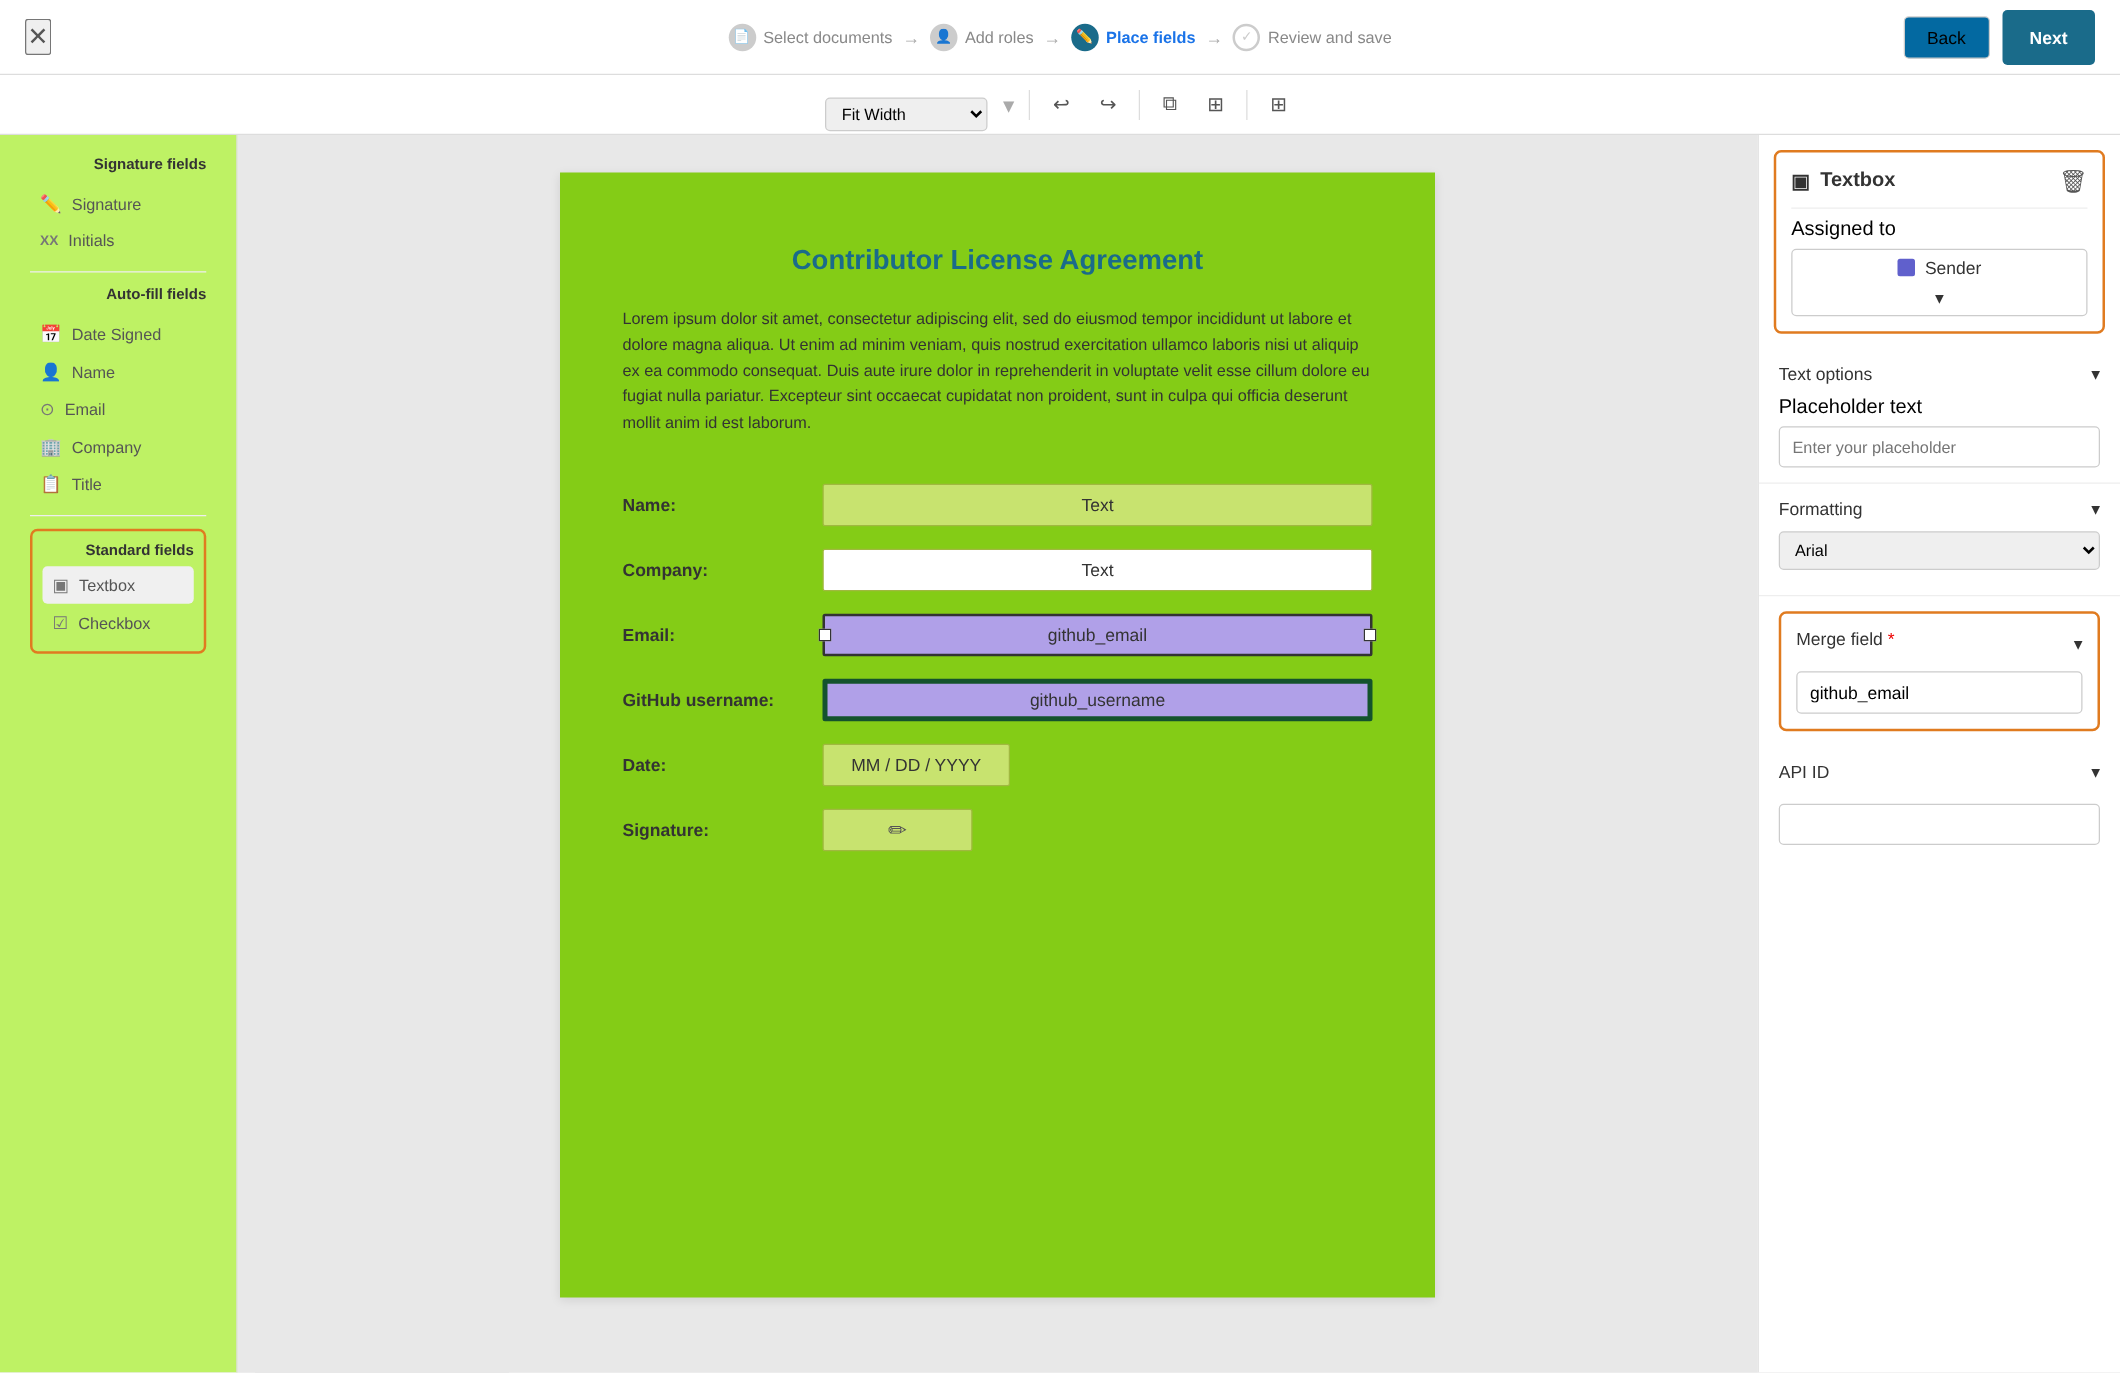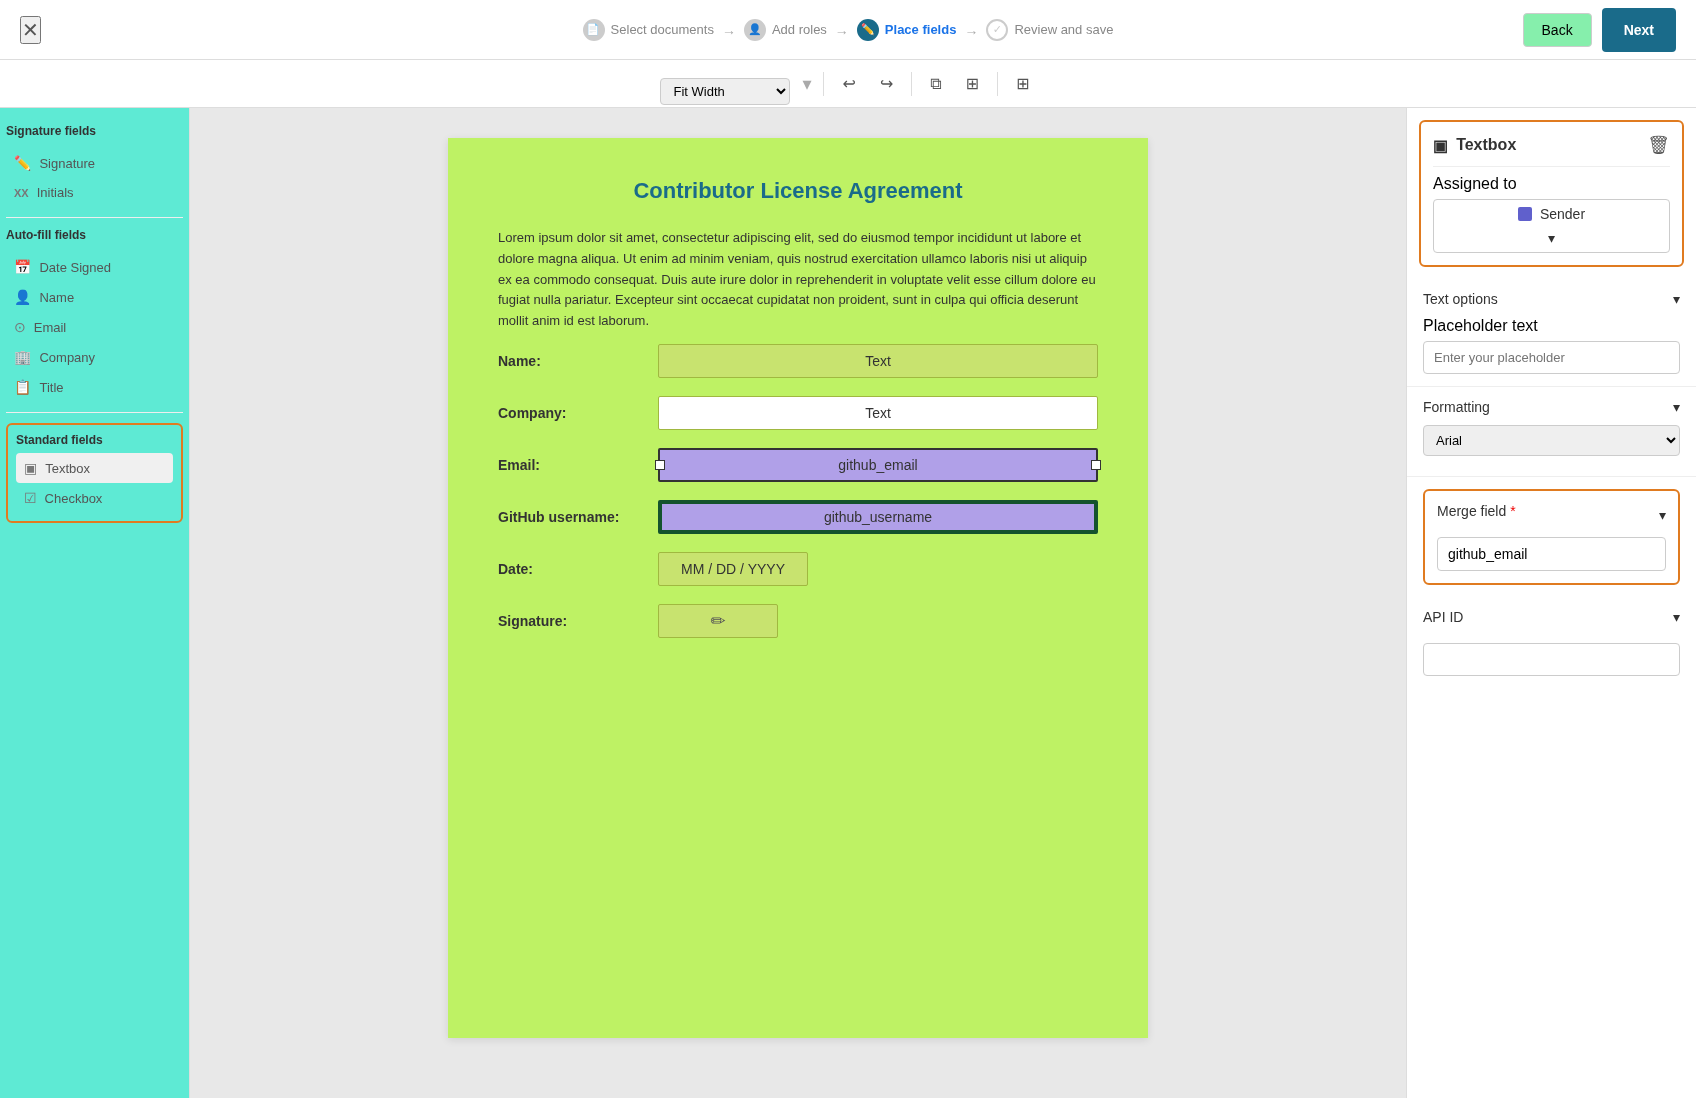--- a/index.html
+++ b/index.html
@@ -16,63 +16,63 @@
       font-size: 20px; cursor: pointer; color: #555;
     }
     .stepper { display: flex; align-items: center; gap: 8px; }
     .step { display: flex; align-items: center; gap: 6px; color: #888; font-size: 13px; }
     .step.active { color: #1a73e8; font-weight: 600; }
     .step-icon { width: 22px; height: 22px; border-radius: 50%; background: #1a73e8; color: #fff; display: flex; align-items: center; justify-content: center; font-size: 11px; }
     .step-icon.inactive { background: #ccc; color: #fff; }
     .step-icon.check { background: #fff; border: 2px solid #ccc; color: #ccc; }
     .arrow { color: #aaa; font-size: 14px; }
     .nav-actions { position: absolute; right: 20px; display: flex; gap: 10px; align-items: center; }
-    .btn-back { background: #86efac; border: 1px solid #ccc; padding: 8px 18px; border-radius: 4px; cursor: pointer; font-size: 14px; }
+    .btn-back { background: #0369a1; border: 1px solid #ccc; padding: 8px 18px; border-radius: 4px; cursor: pointer; font-size: 14px; }
     .btn-next { background: #1a6b8a; color: #fff; border: none; padding: 14px 22px; border-radius: 4px; cursor: pointer; font-size: 14px; font-weight: 600; }
 
     
     .toolbar {
       display: flex; align-items: center; justify-content: center; gap: 12px;
       background: #fff; border-bottom: 1px solid #ddd; padding: 8px 0; height: 48px;
     }
     .toolbar select { border: 1px solid #ccc; border-radius: 4px; padding: 4px 8px; font-size: 13px; margin-top: 16px; }
     .toolbar-divider { width: 1px; height: 24px; background: #ddd; }
     .toolbar-btn { background: none; border: none; cursor: pointer; font-size: 16px; color: #555; padding: 2px 6px; }
 
     
     .main-layout { display: flex; height: calc(1098px - 60px - 48px); }
 
     
     .left-sidebar {
-      width: 190px; background: #5eead4; border-right: 1px solid #ddd;
-      padding: 16px 6px; overflow-y: auto; flex-shrink: 0;
+      width: 190px; background: #bef264; border-right: 1px solid #ddd;
+      padding: 16px 24px; overflow-y: auto; flex-shrink: 0; text-align: right;
     }
     .sidebar-section-title { font-size: 12px; font-weight: 700; color: #333; margin-bottom: 10px; text-transform: none; }
     .sidebar-item {
       display: flex; align-items: center; gap: 8px;
       padding: 7px 8px; border-radius: 4px; cursor: pointer; color: #555; font-size: 13px;
     }
     .sidebar-item .icon { font-size: 14px; color: #777; }
     .sidebar-divider { border: none; border-top: 1px solid #eee; margin: 10px 0; }
     .sidebar-section { margin-bottom: 8px; }
     .standard-fields-box {
       border: 2px solid #e07b20; border-radius: 6px; padding: 8px; margin-top: 4px;
     }
     .standard-fields-box .sidebar-section-title { margin-bottom: 6px; }
 
     
     .doc-area {
       flex: 1; overflow-y: auto; background: #e8e8e8; padding: 30px;
     }
     .doc-page {
-      background: #bef264; max-width: 700px; margin: 0 auto;
-      padding: 40px 50px; min-height: 900px; box-shadow: 0 2px 8px rgba(0,0,0,0.1);
+      background: #84cc16; max-width: 700px; margin: 0 auto;
+      padding: 57px 50px; min-height: 900px; box-shadow: 0 2px 8px rgba(0,0,0,0.1);
     }
     .doc-title { text-align: center; color: #1a6b8a; font-size: 22px; font-weight: 700; margin-bottom: 24px; }
-    .doc-body-text { font-size: 13px; line-height: 1.6; color: #333; margin-bottom: 12px; }
+    .doc-body-text { font-size: 13px; line-height: 1.6; color: #333; margin-bottom: 38px; }
     .doc-field-row { display: flex; align-items: center; margin-bottom: 18px; }
     .doc-field-label { font-weight: 700; font-size: 14px; min-width: 160px; }
     .field-box {
       flex: 1; height: 34px; display: flex; align-items: center; justify-content: center;
       font-size: 14px; border-radius: 2px; cursor: pointer;
     }
     .field-green { background: #c8e36f; border: 1px solid #a0b840; }
     .field-green-outline { background: #fff; border: 1px solid #a0b840; }
     .field-purple-selected {
       background: #b0a0e8; border: 2px solid #333;

